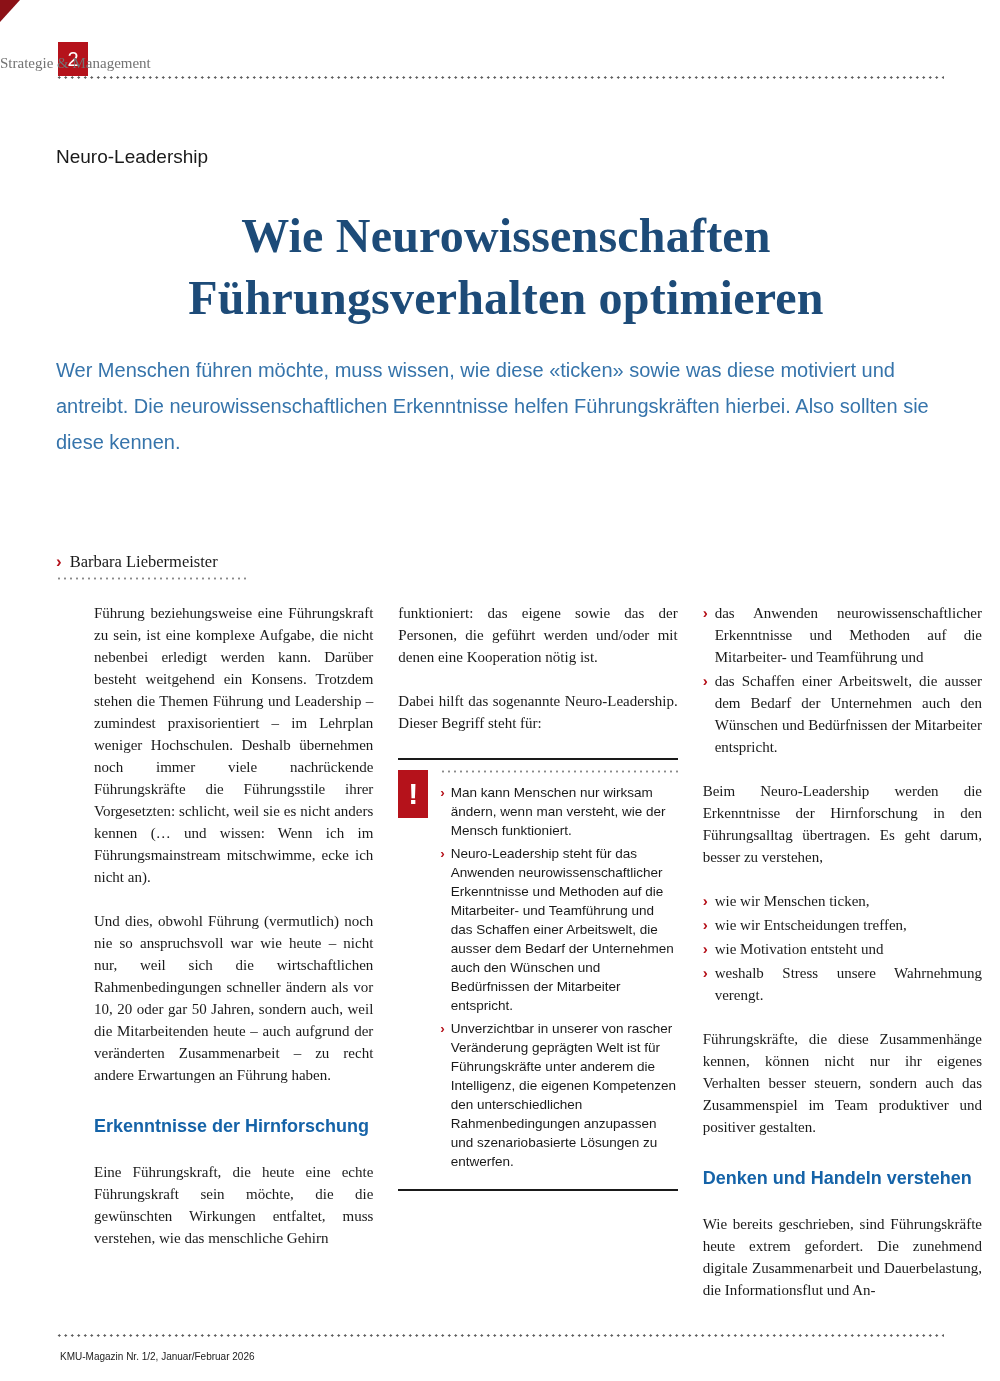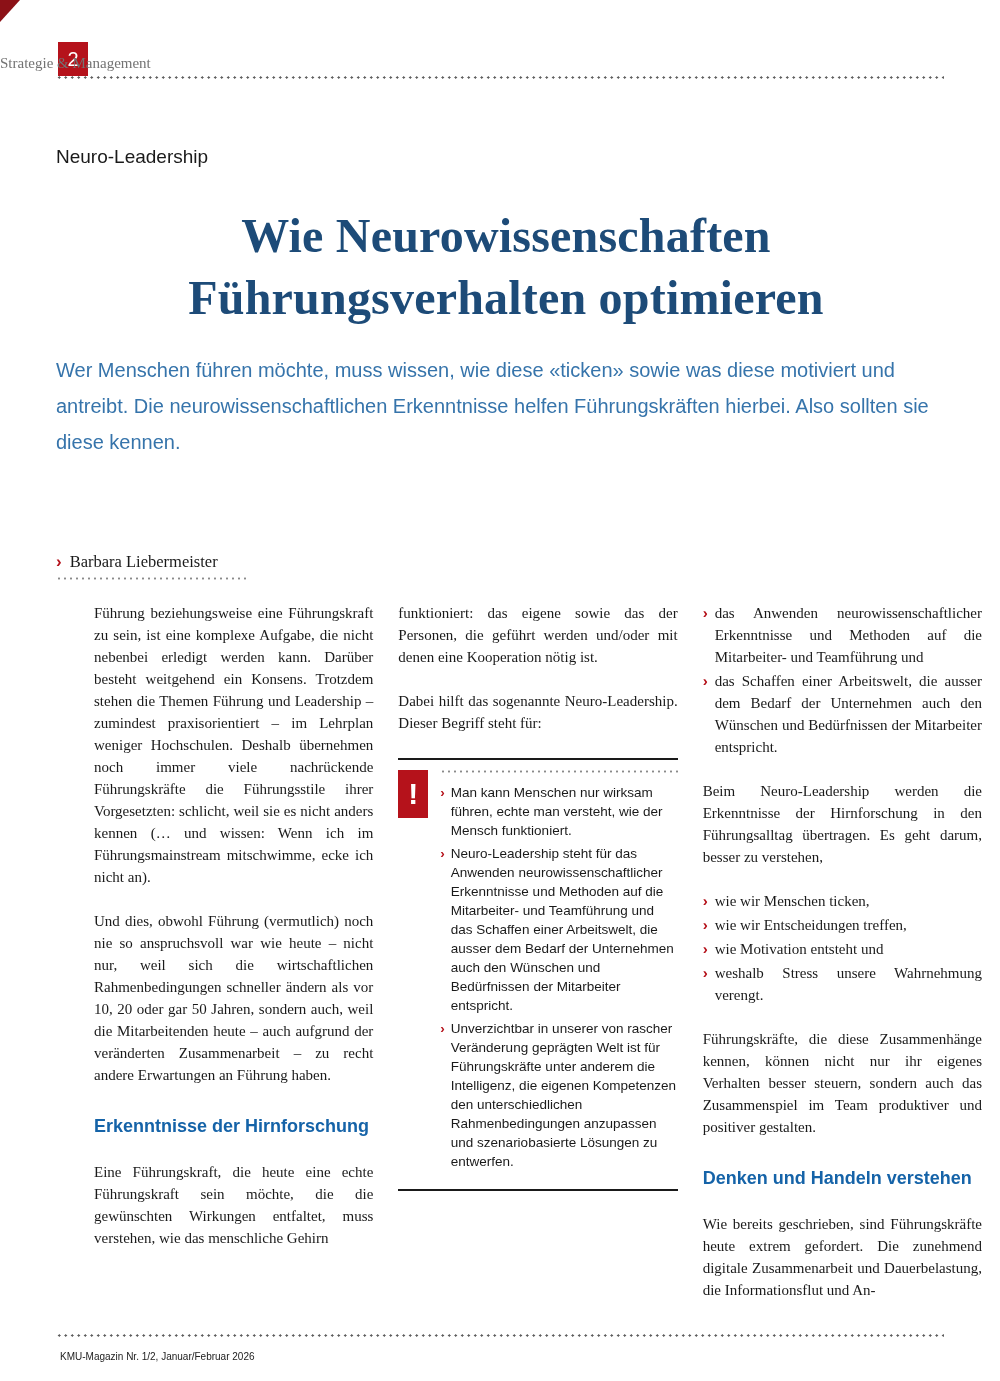--- a/index.html
+++ b/index.html
@@ -199,21 +199,21 @@
 
       <div class="kb-box">
         <div class="kb-bang">
           <span>!</span>
         </div>
         <div class="kb-content">
           <div class="kb-title-underline"></div>
           <div class="kb-list">
             <div class="kb-item">
               <span class="chev">›</span>
-              <div class="btext">Man kann Menschen nur wirksam führen, echte man versteht, wie der Mensch funktioniert.</div>
+              <div class="btext">Man kann Menschen nur wirksam ändern, wenn man versteht, wie der Mensch funktioniert.</div>
             </div>
             <div class="kb-item">
               <span class="chev">›</span>
               <div class="btext">Neuro-Leadership steht für das Anwenden neurowissenschaftlicher Erkenntnisse und Methoden auf die Mitarbeiter- und Teamführung und das Schaffen einer Arbeitswelt, die ausser dem Bedarf der Unternehmen auch den Wünschen und Bedürfnissen der Mitarbeiter entspricht.</div>
             </div>
             <div class="kb-item">
               <span class="chev">›</span>
               <div class="btext">Unverzichtbar in unserer von rascher Veränderung geprägten Welt ist für Führungskräfte unter anderem die Intelligenz, die eigenen Kompetenzen den unterschiedlichen Rahmenbedingungen anzupassen und szenariobasierte Lösungen zu entwerfen.</div>
             </div>
           </div>

